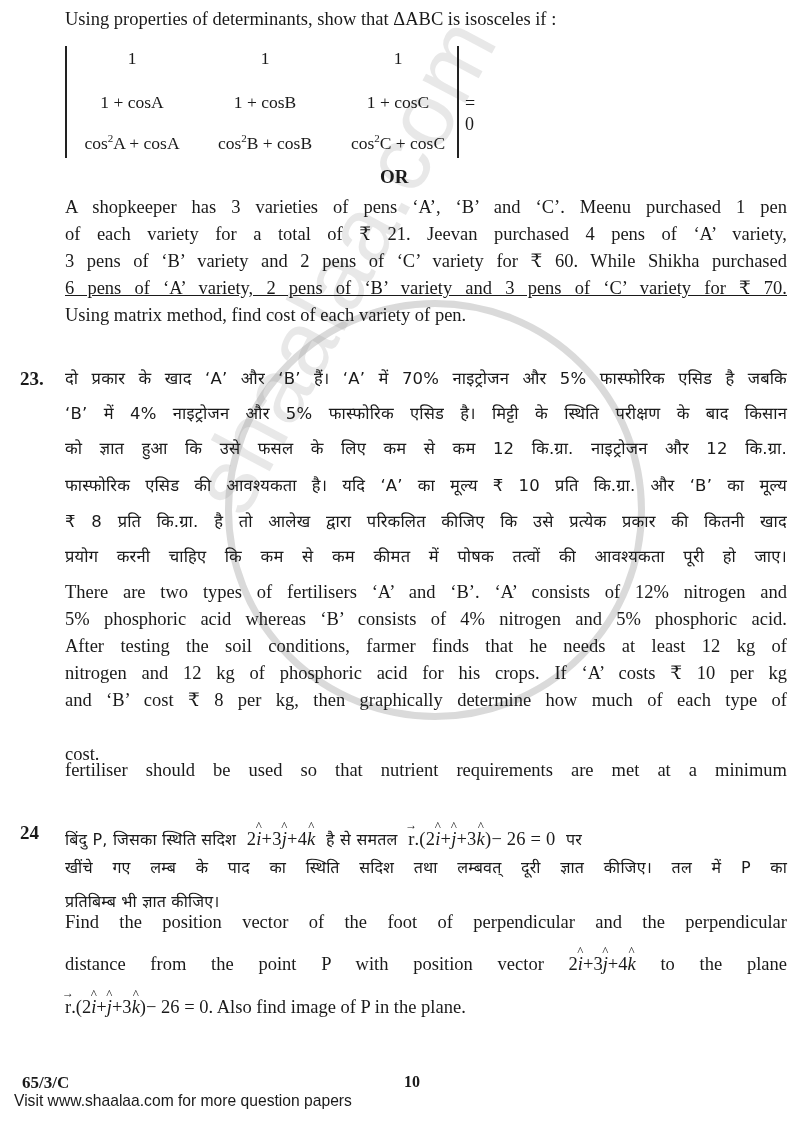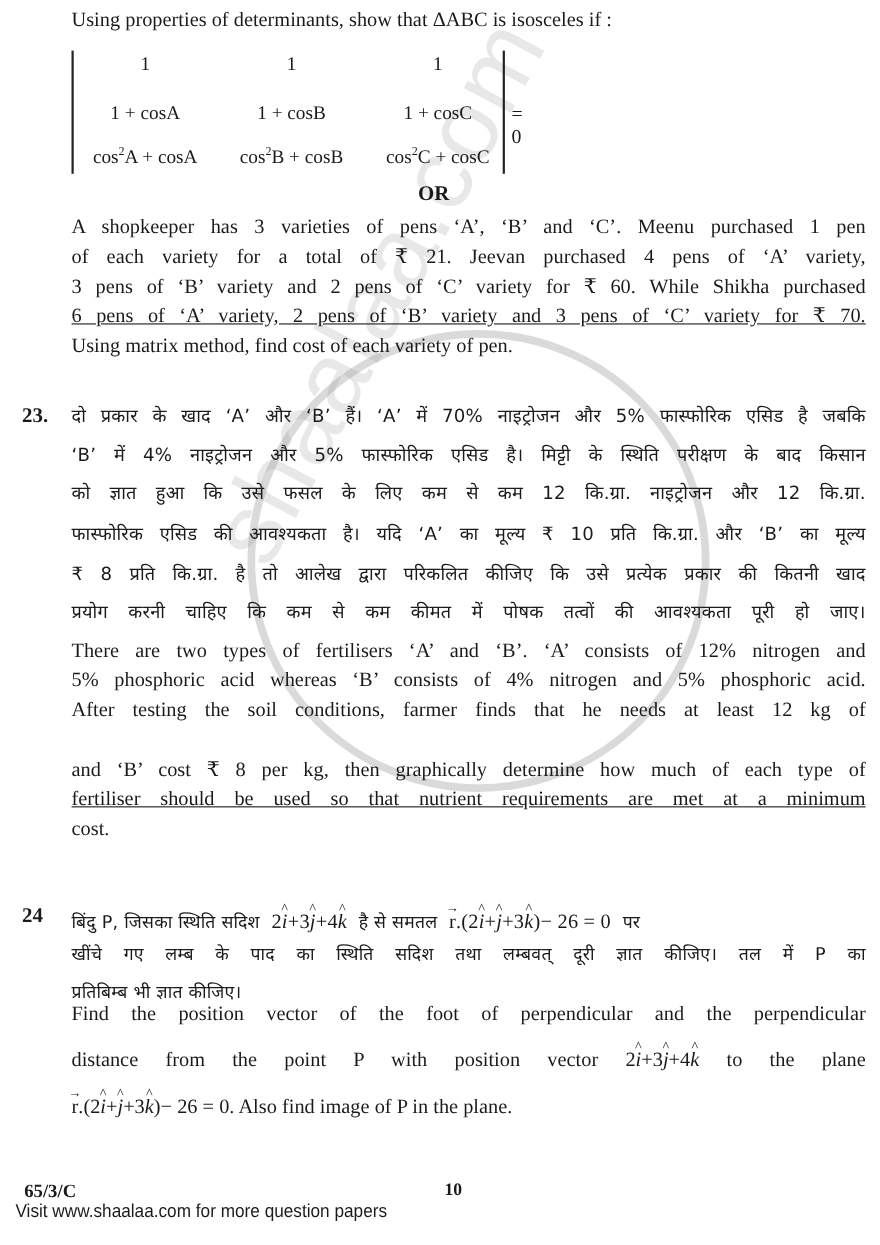--- a/index.html
+++ b/index.html
@@ -107,22 +107,23 @@
   <div class="line hindi" style="top:368px;">दो प्रकार के खाद ‘A’ और ‘B’ हैं।  ‘A’ में 70% नाइट्रोजन और 5% फास्फोरिक एसिड है जबकि</div>
   <div class="line hindi" style="top:403px;">‘B’ में 4% नाइट्रोजन और 5% फास्फोरिक एसिड है।  मिट्टी के स्थिति परीक्षण के बाद किसान</div>
   <div class="line hindi" style="top:438px;">को ज्ञात हुआ कि उसे फसल के लिए कम से कम 12 कि.ग्रा. नाइट्रोजन और 12 कि.ग्रा.</div>
   <div class="line hindi" style="top:475px;">फास्फोरिक एसिड की आवश्यकता है।  यदि ‘A’ का मूल्य ₹ 10 प्रति कि.ग्रा. और ‘B’ का मूल्य</div>
   <div class="line hindi" style="top:511px;">₹ 8 प्रति कि.ग्रा. है तो आलेख द्वारा परिकलित कीजिए कि उसे प्रत्येक प्रकार की कितनी खाद</div>
   <div class="line hindi" style="top:546px;">प्रयोग करनी चाहिए कि कम से कम कीमत में पोषक तत्वों की आवश्यकता पूरी हो जाए।</div>
 
   <div class="line" style="top:581px;">There are two types of fertilisers ‘A’ and ‘B’.  ‘A’ consists of 12% nitrogen and</div>
   <div class="line" style="top:608px;">5% phosphoric acid whereas ‘B’ consists of 4% nitrogen and 5% phosphoric acid.</div>
   <div class="line" style="top:635px;">After testing the soil conditions, farmer finds that he needs at least 12 kg of</div>
+  <div class="line" style="top:662px;">nitrogen and 12 kg of phosphoric acid for his crops.  If ‘A’ costs ₹ 10 per kg</div>
   <div class="line" style="top:689px;">and ‘B’ cost ₹ 8 per kg, then graphically determine how much of each type of</div>
-  <div class="line" style="top:716px;text-decoration:underline;">fertiliser should be used so that nutrient requirements are met at a minimum</div>
+  <div class="line" style="top:759px;">fertiliser should be used so that nutrient requirements are met at a minimum</div>
   <div class="line last" style="top:743px;">cost.</div>
 
   <div class="qnum" style="top:822px;">24</div>
   <div class="line hindi last" style="top:828px; font-size:16px;">
     <span>बिंदु P, जिसका स्थिति सदिश</span>&nbsp;
     <span style="font-family:'Liberation Serif',serif;font-size:18.5px;"><span>2</span><span class="hat">i</span><span>+3</span><span class="hat">j</span><span>+4</span><span class="hat">k</span></span>&nbsp;
     <span>है से समतल</span>&nbsp;
     <span style="font-family:'Liberation Serif',serif;font-size:18.5px;"><span class="arrowr">r</span><span>.</span>(<span>2</span><span class="hat">i</span><span>+</span><span class="hat">j</span><span>+3</span><span class="hat">k</span>)<span>− 26 = 0</span></span>&nbsp;
     <span>पर</span>
   </div>

